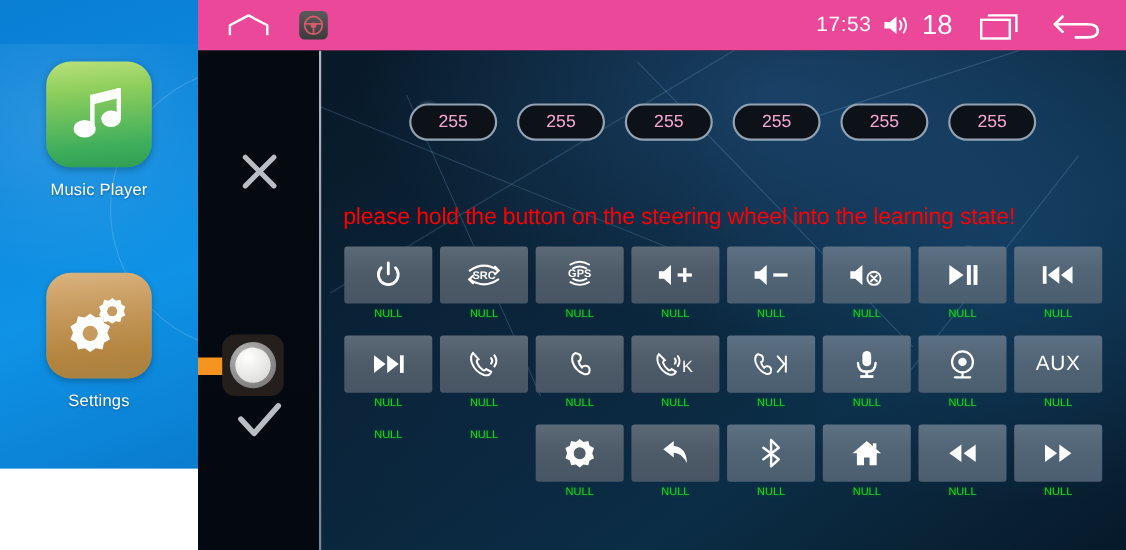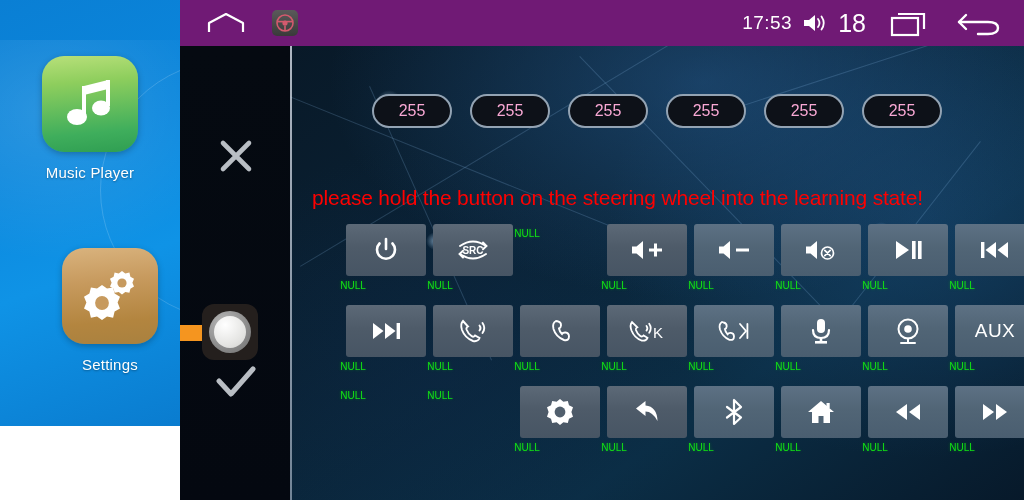--- a/index.html
+++ b/index.html
@@ -42,21 +42,21 @@
     text-shadow:0 1px 2px rgba(0,0,0,.35);
   }
 
   
   .screen {
     position:absolute; left:180px; top:0; width:844px; height:500px;
     background:#040a12; overflow:hidden;
   }
   .statusbar {
     position:absolute; left:0; top:0; width:844px; height:46px;
-    background:#701a75; display:flex; align-items:center;
+    background:#ec4899; display:flex; align-items:center;
   }
   .sb-left { display:flex; align-items:center; gap:26px; padding-left:26px; }
   .sb-right { margin-left:auto; display:flex; align-items:center;
               gap:24px; padding-right:22px; color:#fff; }
   .clock { font-size:19px; letter-spacing:.5px; }
   .volnum { font-size:25px; }
   .wheel-btn {
     width:26px; height:26px; border-radius:5px;
     background:linear-gradient(180deg,#5a5a5a,#3a3a3a);
     display:flex; align-items:center; justify-content:center;
@@ -129,21 +129,21 @@
   
   .grid {
     position:absolute; left:133px; top:178px; width:700px;
   }
   .grid-row { display:flex; gap:7px; margin-bottom:14px; }
   .cell { width:80px; }
   .key {
     width:80px; height:52px; border-radius:3px;
     background:linear-gradient(180deg,#5c6977 0%,#4e5b69 45%,#475564 100%);
     display:flex; align-items:center; justify-content:center;
-    color:#ffffff; cursor:pointer;margin-left:33px;
+    color:#ffffff; cursor:pointer;
   }
   .key.bluish { background:linear-gradient(180deg,#5d7184 0%,#516576 45%,#4a5e70 100%); }
   .key-text { font-size:19px; letter-spacing:.5px;text-align:center; }
   .key-label {
     text-align:center; color:#12e015; font-size:10px; margin-top:4px;
     text-shadow:0 0 3px rgba(0,255,0,.35);
   }
   svg { display:block; }
 </style>
 </head>
@@ -163,21 +163,21 @@
           <path d="M20 10 L44 4 L44 13 L20 19 Z"></path>
           <rect x="18" y="10" width="4" height="30"></rect>
           <rect x="42" y="4" width="4" height="26"></rect>
           <ellipse cx="13" cy="41" rx="10" ry="8"></ellipse>
           <ellipse cx="37" cy="32" rx="9" ry="7.5"></ellipse>
         </svg>
       </div>
       <div class="app-label">Music Player</div>
     </div>
 
-    <div class="app" style="top:248px;margin-left:20px;">
+    <div class="app" style="top:248px;">
       <div class="app-icon app-settings">
         <svg width="60" height="58" viewBox="0 0 60 58" fill="#fff">
           <g transform="translate(42,16)">
             <path d="M0,-12 L3.3,-9.6 L7.4,-10.4 L8.4,-6.3 L12,-4.2 L10.4,-0.3 L12,3.6 L8.4,5.7 L7.4,9.8 L3.3,9 L0,11.4 L-3.3,9 L-7.4,9.8 L-8.4,5.7 L-12,3.6 L-10.4,-0.3 L-12,-4.2 L-8.4,-6.3 L-7.4,-10.4 L-3.3,-9.6 Z"></path>
             <circle cx="0" cy="0" r="4.6" fill="#c79a5e"></circle>
           </g>
           <g transform="translate(22,36)">
             <path d="M0,-18 L5,-14.4 L11.1,-15.6 L12.6,-9.5 L18,-6.3 L15.6,-0.5 L18,5.4 L12.6,8.6 L11.1,14.7 L5,13.5 L0,17.1 L-5,13.5 L-11.1,14.7 L-12.6,8.6 L-18,5.4 L-15.6,-0.5 L-18,-6.3 L-12.6,-9.5 L-11.1,-15.6 L-5,-14.4 Z"></path>
             <circle cx="0" cy="0" r="6.9" fill="#c79a5e"></circle>
           </g>
@@ -298,20 +298,29 @@
                 <path d="M4 9 Q17 0 30 9"></path>
                   <path d="M27 5.5 L30.5 9 L27 12.3"></path>
                 <path d="M30 17 Q17 26 4 17"></path>
                   <path d="M7 20.5 L3.5 17 L7 13.7"></path>
                 <text x="17" y="17" font-family="Liberation Sans, sans-serif" font-size="10" font-weight="bold" fill="#fff" stroke="none" text-anchor="middle">SRC</text>
               </svg>
             </div>
             <div class="key-label">NULL</div>
           </div>
           <div class="cell">
+            <div class="key">
+              <svg width="30" height="28" viewBox="0 0 30 28" fill="none" stroke="#fff" stroke-width="1.7" stroke-linecap="round">
+                <path d="M6.5 4.5 Q15 -0.5 23.5 4.5"></path>
+                <path d="M9 8 Q15 4.6 21 8"></path>
+                <text x="15" y="16" font-family="Liberation Sans, sans-serif" font-size="10" font-weight="bold" fill="#fff" stroke="none" text-anchor="middle">GPS</text>
+                <path d="M6.5 20.5 Q15 25.5 23.5 20.5"></path>
+                <path d="M9 17.5 Q15 20.9 21 17.5"></path>
+              </svg>
+            </div>
             <div class="key-label">NULL</div>
           </div>
           <div class="cell">
             <div class="key">
               <svg width="34" height="24" viewBox="0 0 34 24" fill="#fff">
                 <path d="M2 8.5 L6.5 8.5 L13 3 L13 21 L6.5 15.5 L2 15.5 Z"></path>
                 <rect x="19" y="10.5" width="13" height="3"></rect>
                 <rect x="24" y="5.5" width="3" height="13"></rect>
               </svg>
             </div>

